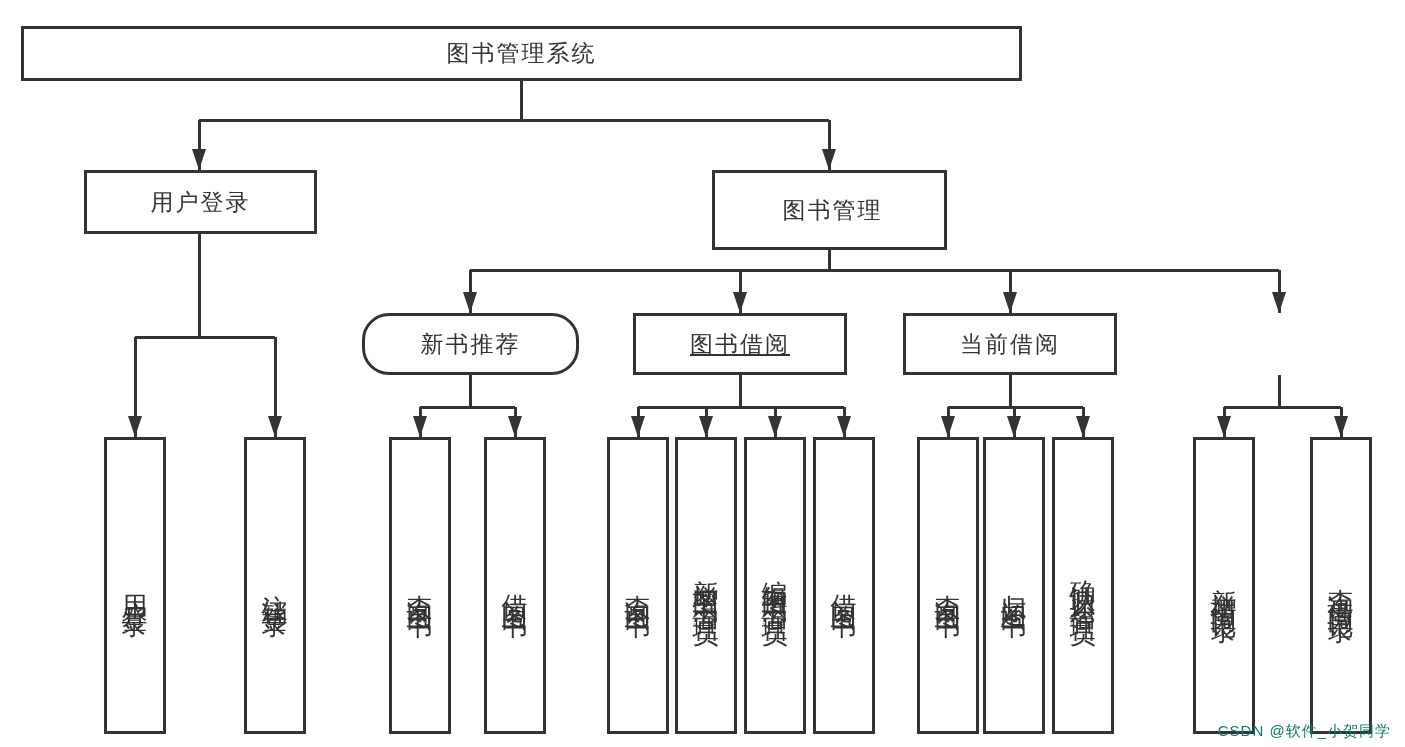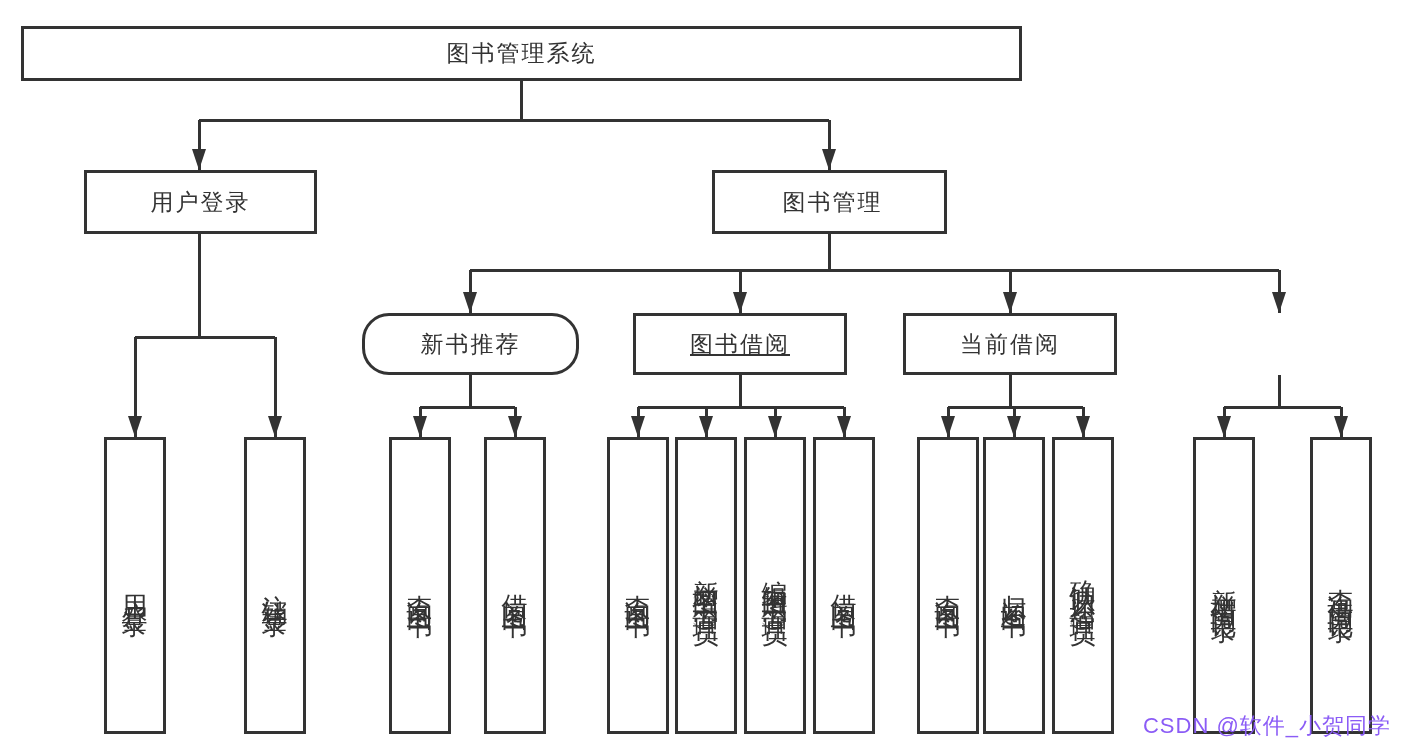--- a/index.html
+++ b/index.html
@@ -43,21 +43,21 @@
     width: 62px;
     height: 297px;
     writing-mode: vertical-rl;
     font-size: 26px;
     letter-spacing: 6px;
     line-height: 1;
   }
   
   .root      { left: 21px;   top: 13px;  width: 1001px; height: 55px; margin-top: 13px; }
   .b-user    { left: 84px;   top: 170px; width: 233px;  height: 64px; }
-  .b-mgmt    { left: 712px;  top: 170px; width: 235px;  height: 64px; padding-left: 6px; }
+  .b-mgmt    { left: 712px;  top: 170px; width: 235px;  height: 80px; padding-left: 6px; }
   .b-newrec  { left: 362px;  top: 313px; width: 217px;  height: 62px; border-radius: 27px; }
   .b-borrow  { left: 633px;  top: 313px; width: 214px;  height: 62px; text-decoration: underline; }
   .b-current { left: 903px;  top: 313px; width: 214px;  height: 62px; }
   .b-records { left: 1171px; top: 313px; width: 216px;  height: 62px; }
   
   .v1  { left: 104px; }
   .v2  { left: 244px; }
   .v3  { left: 389px; }
   .v4  { left: 484px; }
   .v5  { left: 607px; }
@@ -66,23 +66,23 @@
   .v8  { left: 813px; }
   .v9  { left: 917px; }
   .v10 { left: 983px; }
   .v11 { left: 1052px; }
   .v12 { left: 1193px; }
   .v13 { left: 1310px; }
   .watermark {
     position: absolute;
     right: 14px;
     bottom: 6px;
-    font-size: 22px;
+    font-size: 15px;
     letter-spacing: 1px;
-    color: #8b5cf6;
+    color: #0f766e;
     z-index: 3;
     white-space: nowrap;
   }
 </style>
 </head>
 <body>
 
 <div class="canvas">
 
   <svg class="connectors" width="1405" height="747" viewBox="0 0 1405 747">

